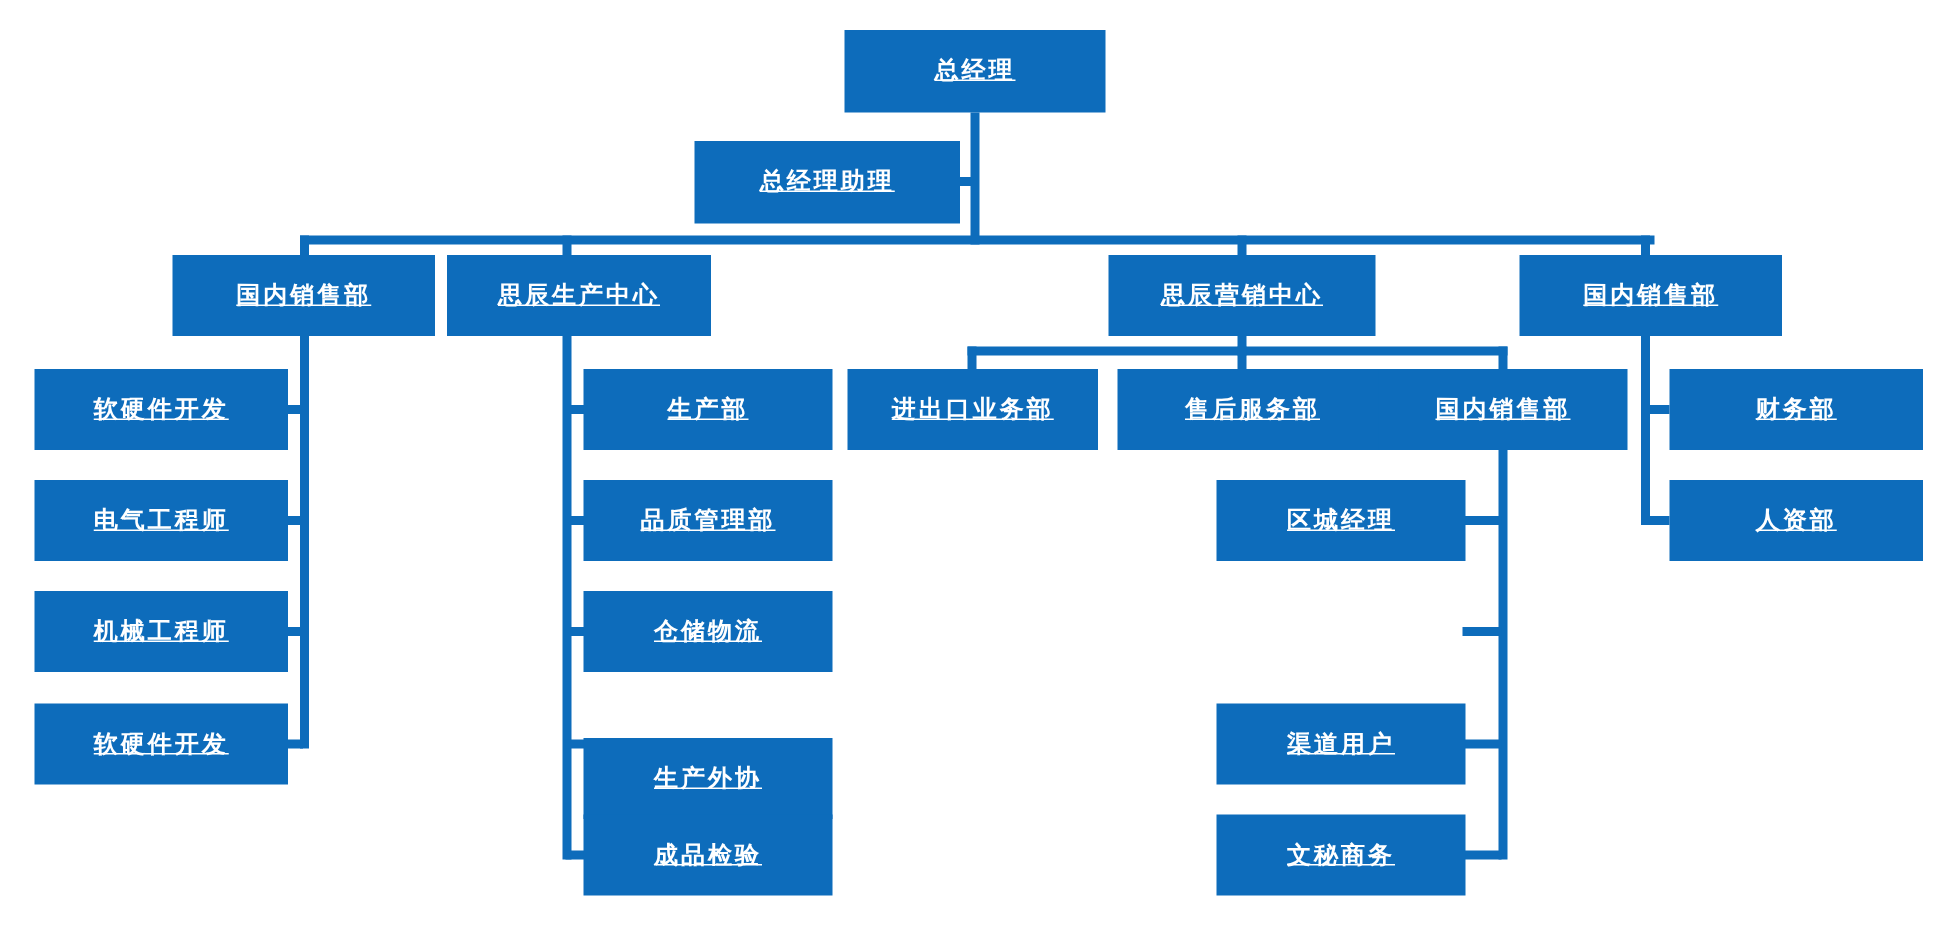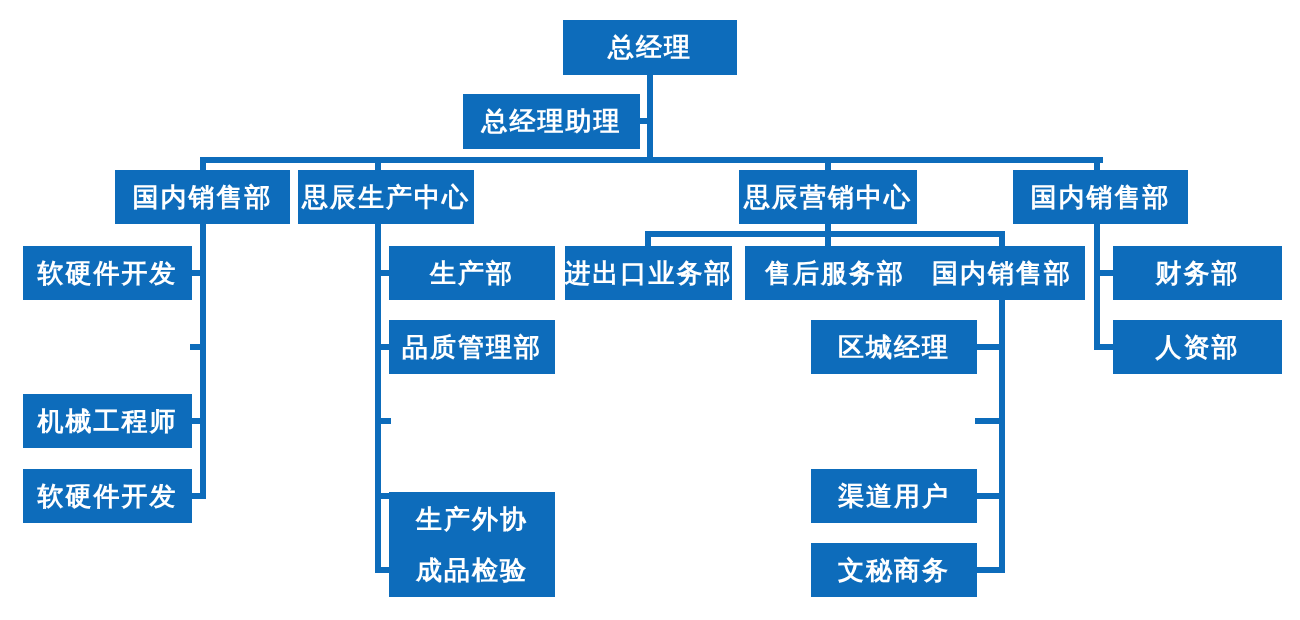--- a/index.html
+++ b/index.html
@@ -12,25 +12,26 @@
     width:1300px;height:620px;background:var(--bg);
     font-family:"Liberation Sans",sans-serif;
     overflow:hidden;
   }
   .canvas{position:relative;width:1300px;height:620px;background:var(--bg);}
   .node{
     position:absolute;
     background:var(--blue);
     color:var(--text);
     font-weight:700;
-    font-size:26px;
+    font-size:16px;
     letter-spacing:2px;
     display:flex;align-items:center;justify-content:center;
     white-space:nowrap;
     box-sizing:border-box;
+    text-decoration:underline;
   }
   .line{
     position:absolute;
     background:var(--blue);
   }
 </style>
 </head>
 <body>
 
 <div class="canvas">
@@ -77,25 +78,27 @@
 
   <div class="node" style="left:563px;top:20px;width:174px;height:55px">总经理</div>
   <div class="node" style="left:463px;top:94px;width:177px;height:55px">总经理助理</div>
 
   <div class="node" style="left:115px;top:170px;width:175px;height:54px">国内销售部</div>
   <div class="node" style="left:298px;top:170px;width:176px;height:54px">思辰生产中心</div>
   <div class="node" style="left:739px;top:170px;width:178px;height:54px">思辰营销中心</div>
   <div class="node" style="left:1013px;top:170px;width:175px;height:54px">国内销售部</div>
 
   <div class="node" style="left:23px;top:246px;width:169px;height:54px">软硬件开发</div>
+  <div class="node" style="left:23px;top:320px;width:169px;height:54px">电气工程师</div>
   <div class="node" style="left:23px;top:394px;width:169px;height:54px">机械工程师</div>
   <div class="node" style="left:23px;top:469px;width:169px;height:54px">软硬件开发</div>
 
   <div class="node" style="left:389px;top:246px;width:166px;height:54px">生产部</div>
   <div class="node" style="left:389px;top:320px;width:166px;height:54px">品质管理部</div>
+  <div class="node" style="left:389px;top:394px;width:166px;height:54px">仓储物流</div>
   <div class="node" style="left:389px;top:492px;width:166px;height:54px">生产外协</div>
   <div class="node" style="left:389px;top:543px;width:166px;height:54px">成品检验</div>
 
   <div class="node" style="left:565px;top:246px;width:167px;height:54px">进出口业务部</div>
   <div class="node" style="left:745px;top:246px;width:180px;height:54px">售后服务部</div>
   <div class="node" style="left:919px;top:246px;width:166px;height:54px">国内销售部</div>
 
   <div class="node" style="left:811px;top:320px;width:166px;height:54px">区城经理</div>
   <div class="node" style="left:811px;top:469px;width:166px;height:54px">渠道用户</div>
   <div class="node" style="left:811px;top:543px;width:166px;height:54px">文秘商务</div>

